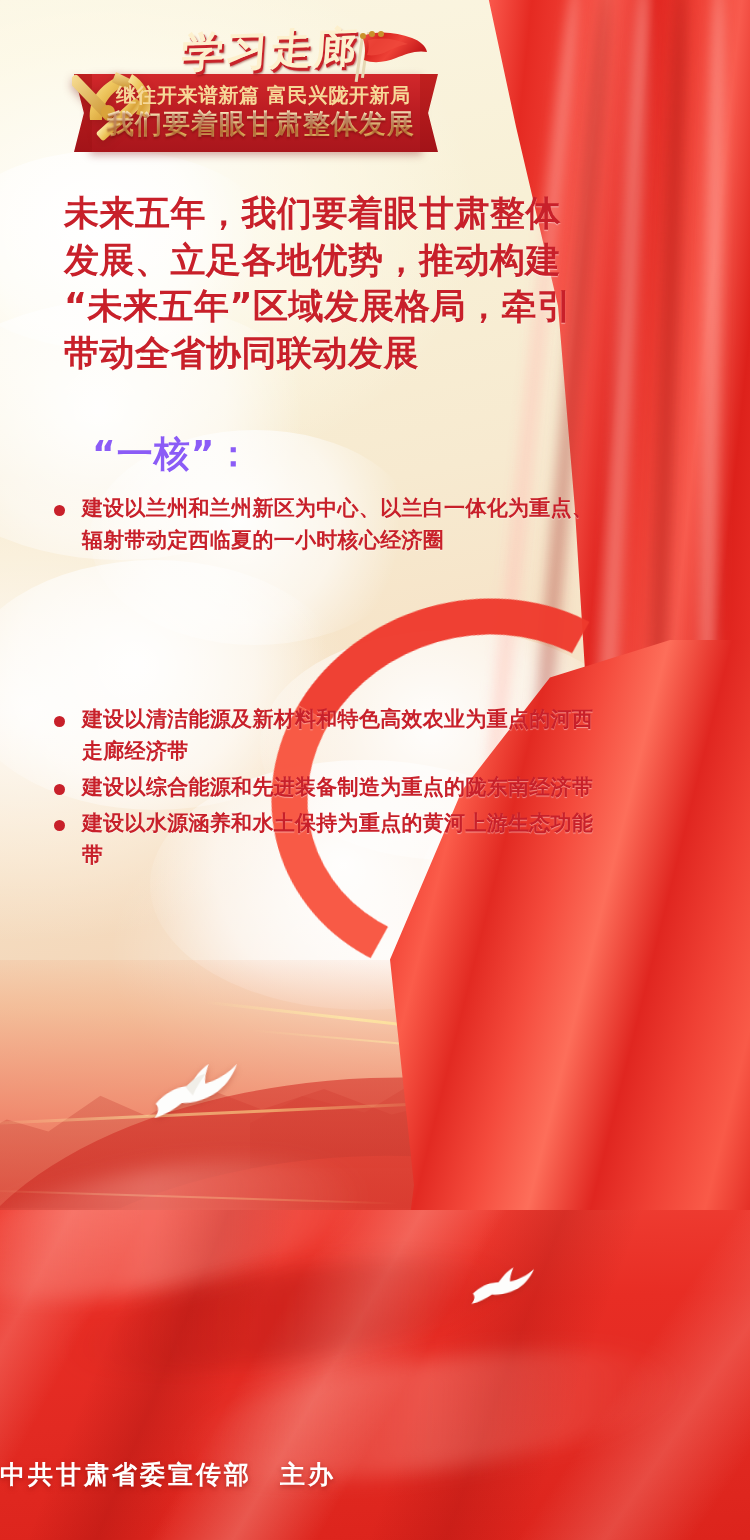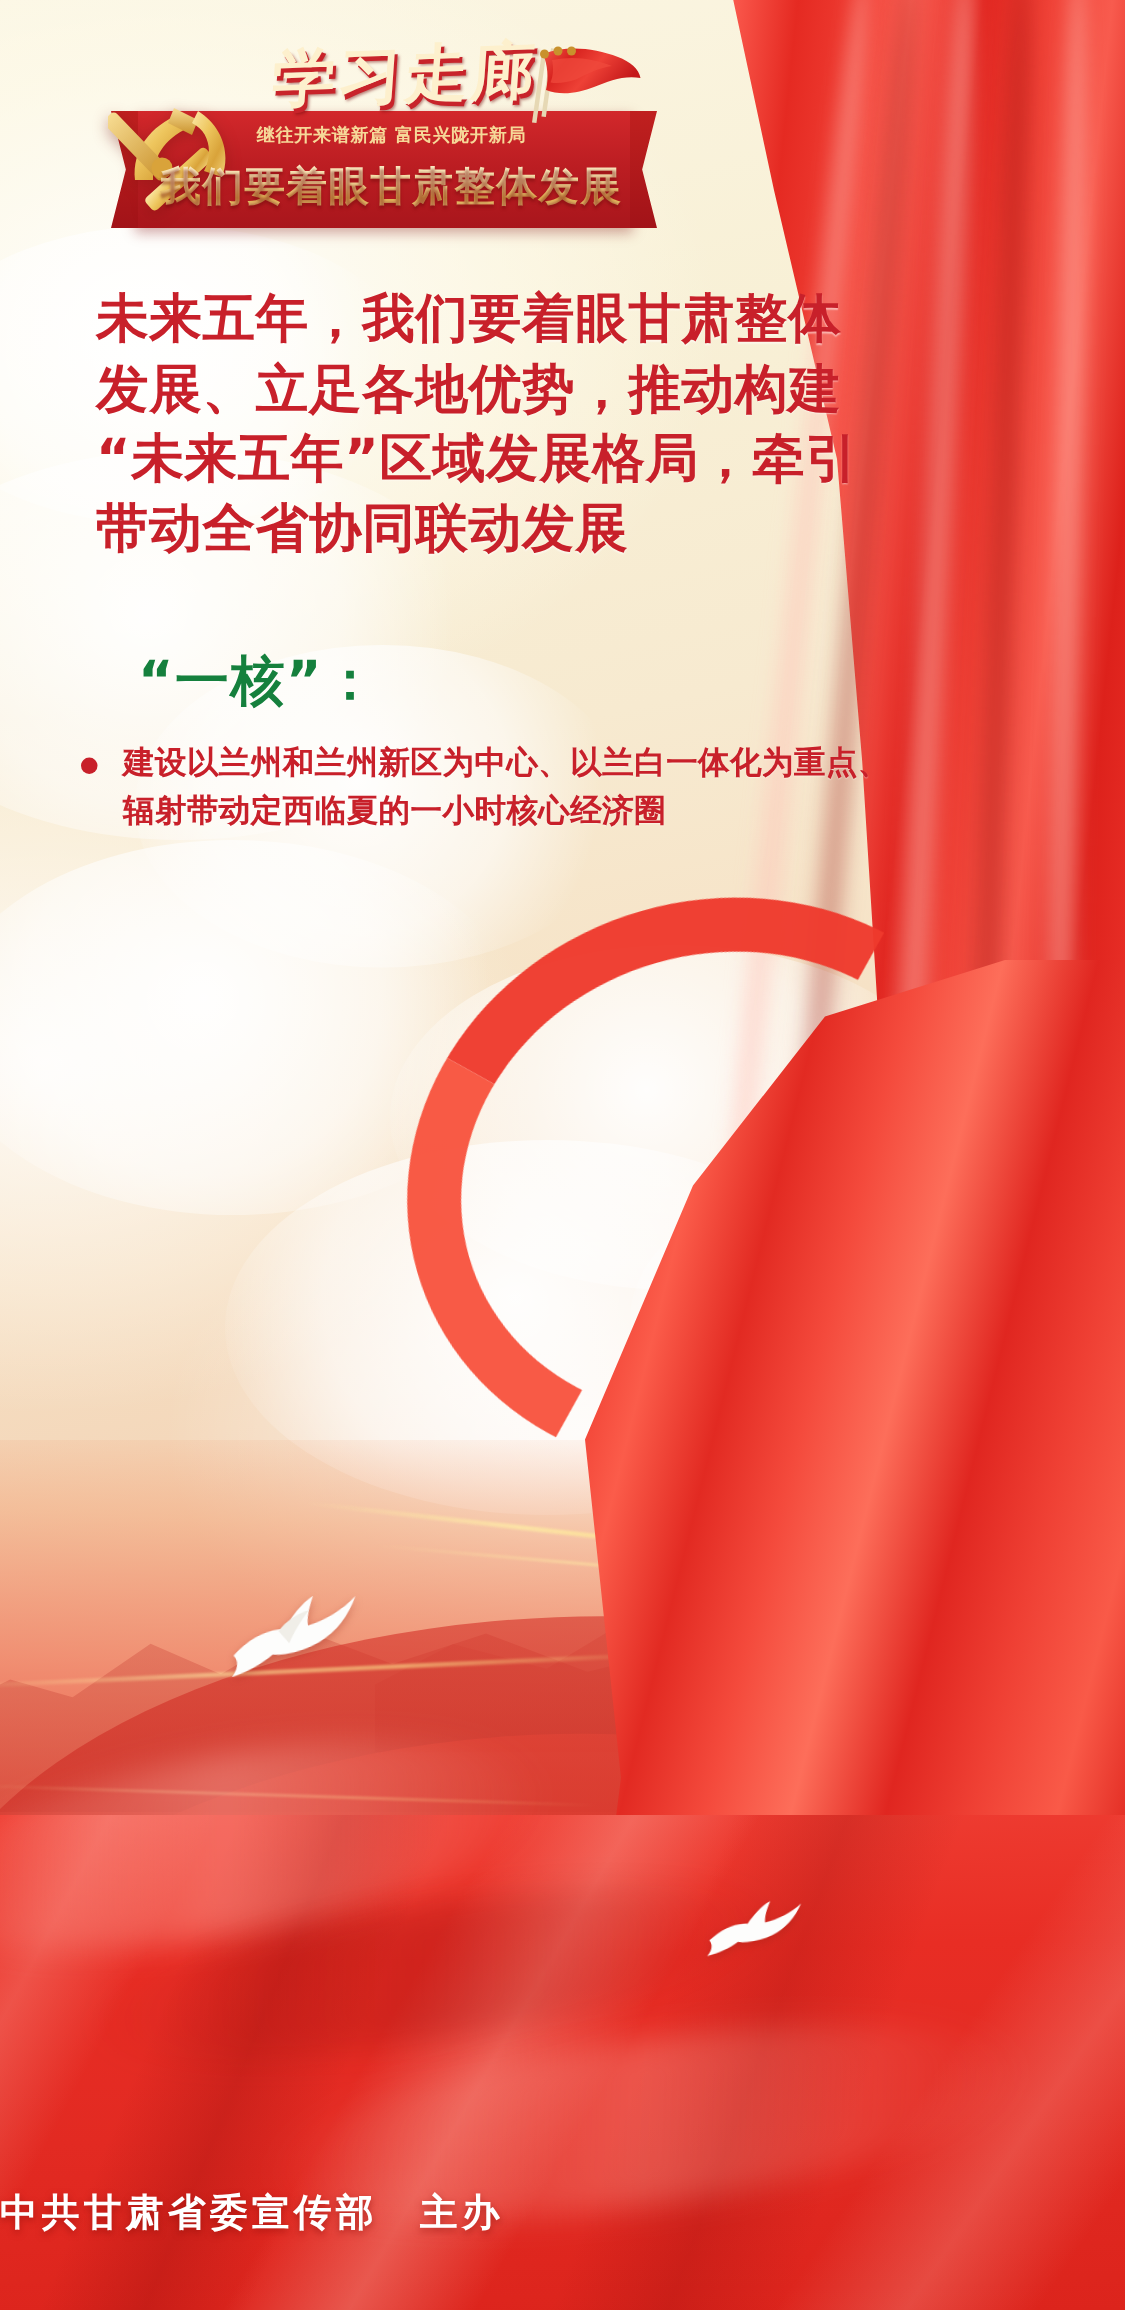--- a/index.html
+++ b/index.html
@@ -181,21 +181,21 @@
     text-shadow:2px 3px 0 #c8232a, 3px 4px 2px rgba(120,12,14,.5);
     transform:skewX(-6deg) rotate(-2deg);
     white-space:nowrap;
   }
   .flag{
     position:absolute;left:272px;top:4px;width:78px;height:58px;z-index:5;
   }
   .sub1{
     position:absolute;left:38px;top:56px;width:290px;z-index:5;
     text-align:center;color:#f6d898;
-    font-size:12px;font-weight:700;letter-spacing:.5px;white-space:nowrap;
+    font-size:20px;font-weight:700;letter-spacing:.5px;white-space:nowrap;
     font-family:"DejaVu Sans","Liberation Sans",sans-serif;
   }
   .sub2{
     position:absolute;left:28px;top:80px;width:310px;z-index:5;
     text-align:center;
     font-size:27px;font-weight:700;letter-spacing:1px;white-space:nowrap;
     font-family:"DejaVu Serif","Liberation Serif",serif;
     background:linear-gradient(180deg,#fef4d6 0%,#f6dc9c 42%,#e0b052 72%,#f3d694 100%);
     -webkit-background-clip:text;background-clip:text;color:transparent;
     text-shadow:0 2px 2px rgba(110,10,12,.45);
@@ -205,21 +205,21 @@
   .content{position:absolute;left:0;top:0;width:750px;}
   .headline{
     position:absolute;left:64px;top:190px;width:520px;
     color:#c8202a;
     font-family:"DejaVu Sans","Liberation Sans",sans-serif;
     font-size:35px;font-weight:700;line-height:1.33;letter-spacing:.5px;
     text-shadow:0 1px 1px rgba(255,255,255,.5);
   }
   .sec{position:absolute;left:0;width:750px;}
   .sec-title{
-    margin-left:92px;color:#15803d;
+    margin-left:92px;color:#8b5cf6;
     font-family:"DejaVu Sans","Liberation Sans",sans-serif;
     font-size:36px;font-weight:700;letter-spacing:1px;
     text-shadow:0 1px 1px rgba(255,255,255,.5);
   }
   .bullets{list-style:none;margin:0;padding:0;}
   .bullets li{
     position:relative;margin:0 0 4px 0;padding-left:42px;
     margin-left:40px;width:565px;
     color:#c8202a;
     font-family:"DejaVu Sans","Liberation Sans",sans-serif;
@@ -375,20 +375,25 @@
     <div class="headline">未来五年，我们要着眼甘肃整体发展、立足各地优势，推动构建“未来五年”区域发展格局，牵引带动全省协同联动发展</div>
 
     <div class="sec" style="top:430px;">
       <div class="sec-title">“一核”：</div>
       <ul class="bullets" style="margin-top:14px;">
         <li>建设以兰州和兰州新区为中心、以兰白一体化为重点、辐射带动定西临夏的一小时核心经济圈</li>
       </ul>
     </div>
 
     <div class="sec" style="top:690px;">
+      <ul class="bullets" style="margin-top:14px;">
+        <li>建设以清洁能源及新材料和特色高效农业为重点的河西走廊经济带</li>
+        <li>建设以综合能源和先进装备制造为重点的陇东南经济带</li>
+        <li>建设以水源涵养和水土保持为重点的黄河上游生态功能带</li>
+      </ul>
     </div>
   </div>
 
   <div class="footer">
     <div>中共甘肃省委宣传部　主办</div>
   </div>
 
 </div>
 
 </body></html>

